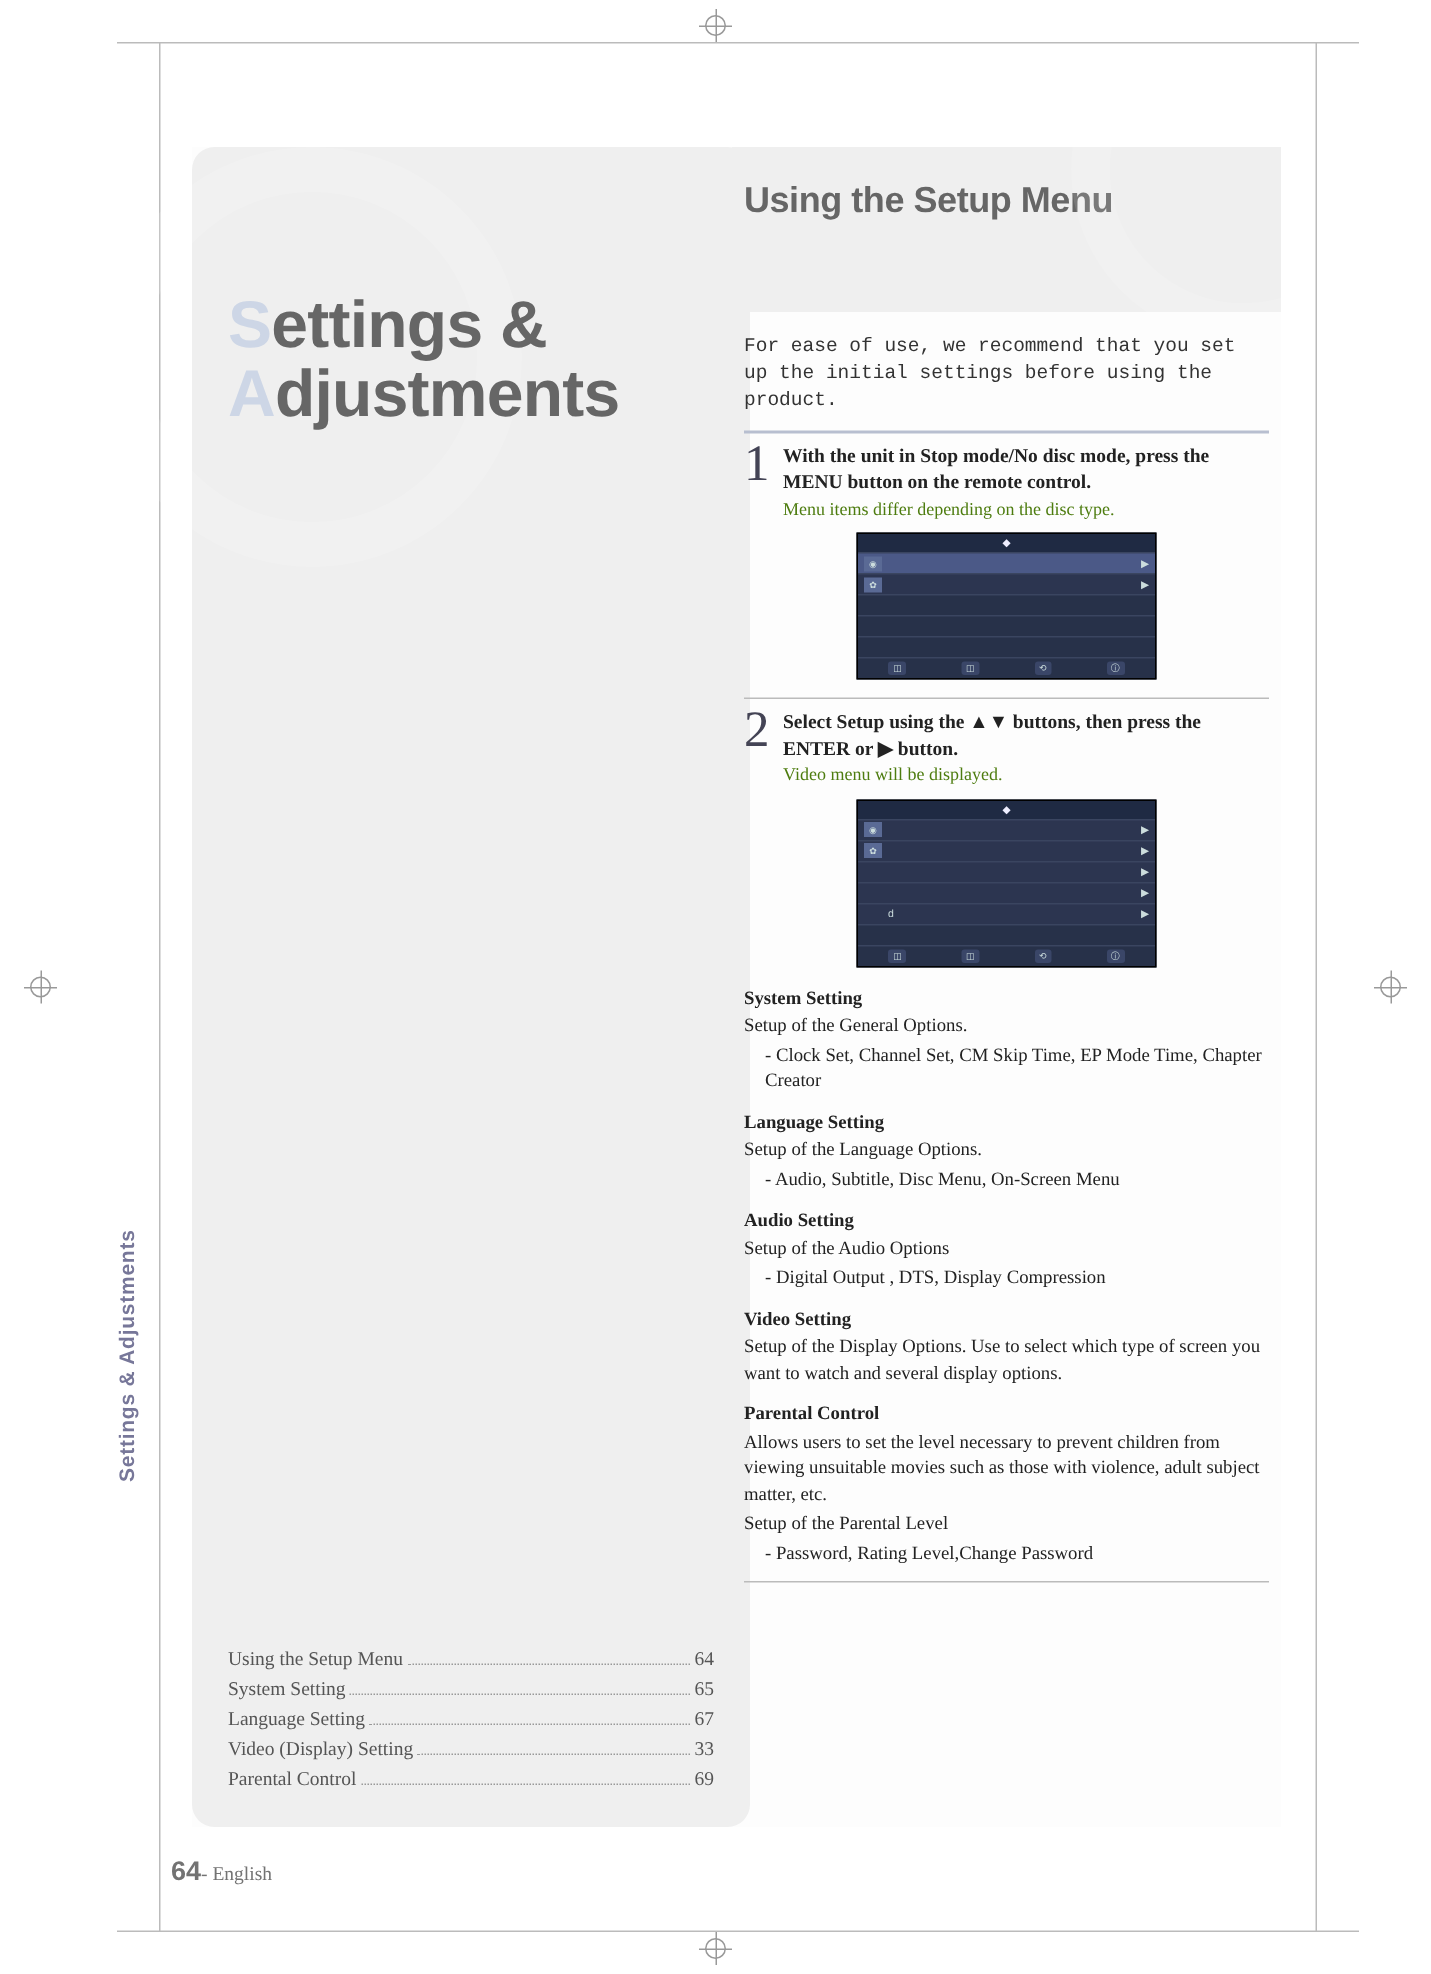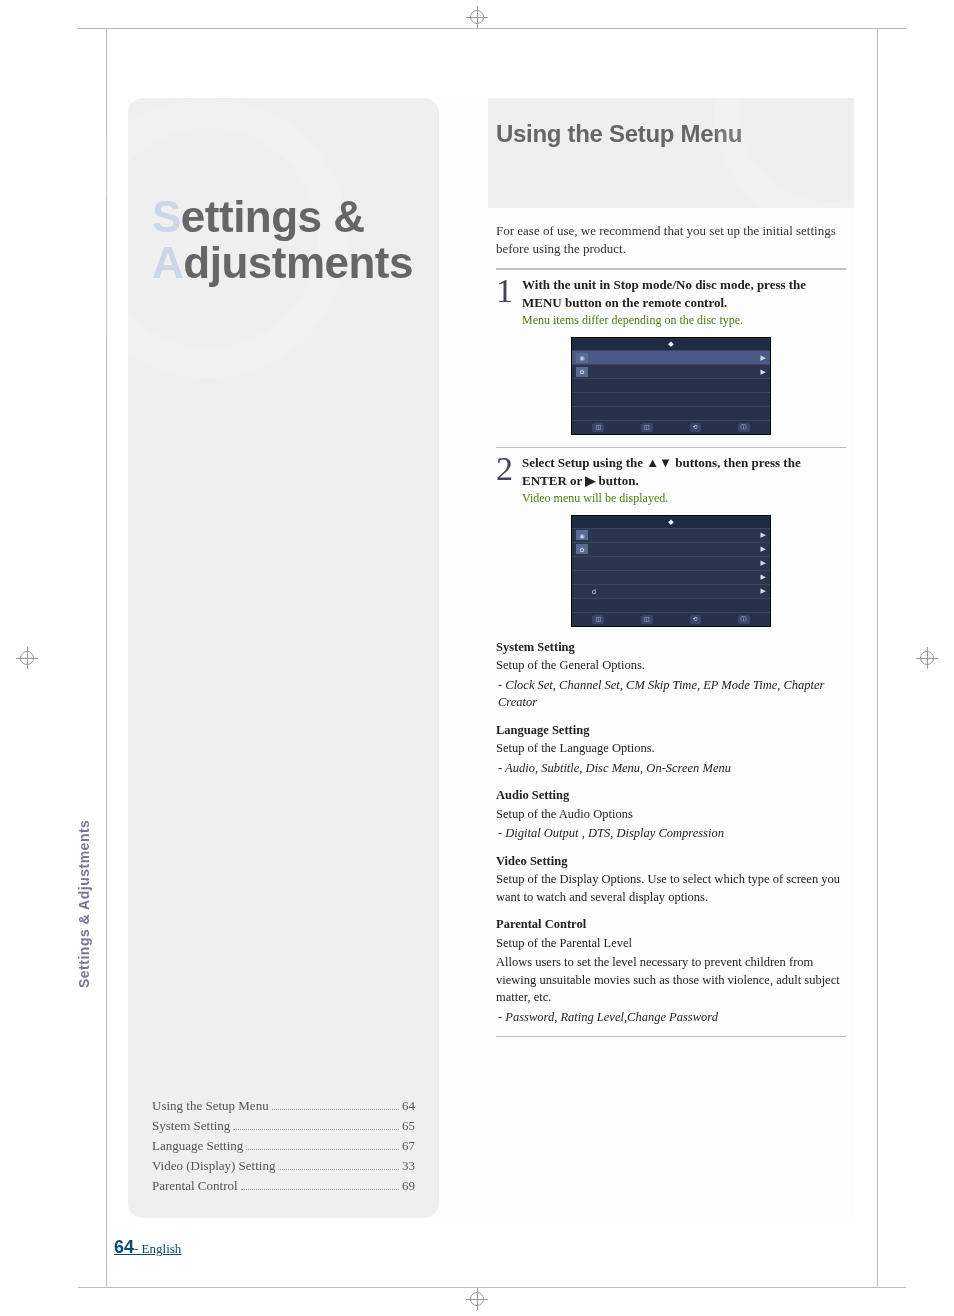--- a/index.html
+++ b/index.html
@@ -38,21 +38,21 @@
     left: 128px;
     right: 100px;
     bottom: 98px;
     background: #fdfdfd;
   }
 
   .left-col {
     position: absolute;
     top: 0;
     left: 0;
-    width: 311px;
+    width: 372px;
     height: 100%;
     background: #efefef;
     border-radius: 15px;
   }
   .disc-art {
     position: absolute;
     top: 0;
     left: -60px;
     width: 280px;
     height: 280px;
@@ -121,21 +121,21 @@
     border: 26px solid rgba(255,255,255,0.5);
     opacity: 0.25;
   }
   .r-heading {
     font-family: Arial, sans-serif;
     font-size: 24px;
     font-weight: 900;
     color: #666;
     letter-spacing: -0.3px;
   }
-  .intro { font-size: 13px; color: #333; margin: 14px 8px 10px 8px; line-height: 1.4; }
+  .intro { font-size: 13px; color: #333; margin: 14px 8px 10px 8px; line-height: 1.4; font-family: Liberation Mono, monospace; }
   .rule { border: none; border-top: 2px solid #b8bfd0; margin: 6px 8px; }
   .thin-rule { border: none; border-top: 1px solid #bbb; margin: 6px 8px; }
 
   .step { display: flex; margin: 6px 8px; }
   .step-num { font-size: 34px; font-family: Georgia, serif; color: #445; width: 26px; line-height: 1; margin-top: -2px; }
   .step-body { flex: 1; font-size: 13px; line-height: 1.35; }
   .step-body b { font-weight: bold; }
   .step-body .sub { font-size: 12px; color: #4d7c0f; }
 
   .osd {
@@ -153,23 +153,23 @@
   .osd-row.empty { background: #273149; }
   .osd-icon { width: 12px; height: 10px; background: #5a6a95; margin-right: 4px; font-size:6px; display:flex; align-items:center; justify-content:center; }
   .osd-label { flex: 1; }
   .osd-ar { font-size: 7px; }
   .osd-foot { display: flex; justify-content: space-around; background: #273149; padding: 2px 2px; border-top: 1px solid #3a4560; }
   .osd-foot span { background: #3a4668; padding: 0 3px; border-radius: 2px; font-size:6px; }
 
   .sect { margin: 6px 8px 10px 8px; font-size: 12.5px; line-height: 1.4; }
   .sect-title { font-weight: bold; margin-bottom: 1px; }
   .sect-sub { margin-bottom: 2px; }
-  .sect-items { margin-left: 2px; font-style: italic; }
-
-  .page-foot { position: absolute; bottom: -40px; left: -14px; font-size: 13px; color: #0c4a6e; text-decoration: underline; }
+  .sect-items { margin-left: 14px; }
+
+  .page-foot { position: absolute; bottom: -40px; left: -14px; font-size: 13px; color: #737373; }
   .page-foot b { font-size: 18px; font-family: Arial, sans-serif; }
 </style>
 </head>
 <body>
 
 <div class="crop-frame"></div>
 <div class="crop-line-left"></div>
 <div class="crop-line-right"></div>
 <div class="reg-mark reg-top">
     <div class="reg-circle"></div>
@@ -329,21 +329,21 @@
       <div class="sect-title">Audio Setting</div>
       <div class="sect-sub">Setup of the Audio Options</div>
       <div class="sect-items">- Digital Output , DTS, Display Compression</div>
     </div>
     <div class="sect">
       <div class="sect-title">Video Setting</div>
       <div class="sect-sub">Setup of the Display Options. Use to select which type of screen you want to watch and several display options.</div>
     </div>
     <div class="sect">
       <div class="sect-title">Parental Control</div>
+      <div class="sect-sub">Allows users to set the level necessary to prevent children from viewing unsuitable movies such as those with violence, adult subject matter, etc.</div>
       <div class="sect-sub">Setup of the Parental Level</div>
-      <div class="sect-sub">Allows users to set the level necessary to prevent children from viewing unsuitable movies such as those with violence, adult subject matter, etc.</div>
       <div class="sect-items">- Password, Rating Level,Change Password</div>
     </div>
 
     <hr class="thin-rule">
   </div>
 
 </div>
 
 </body></html>

